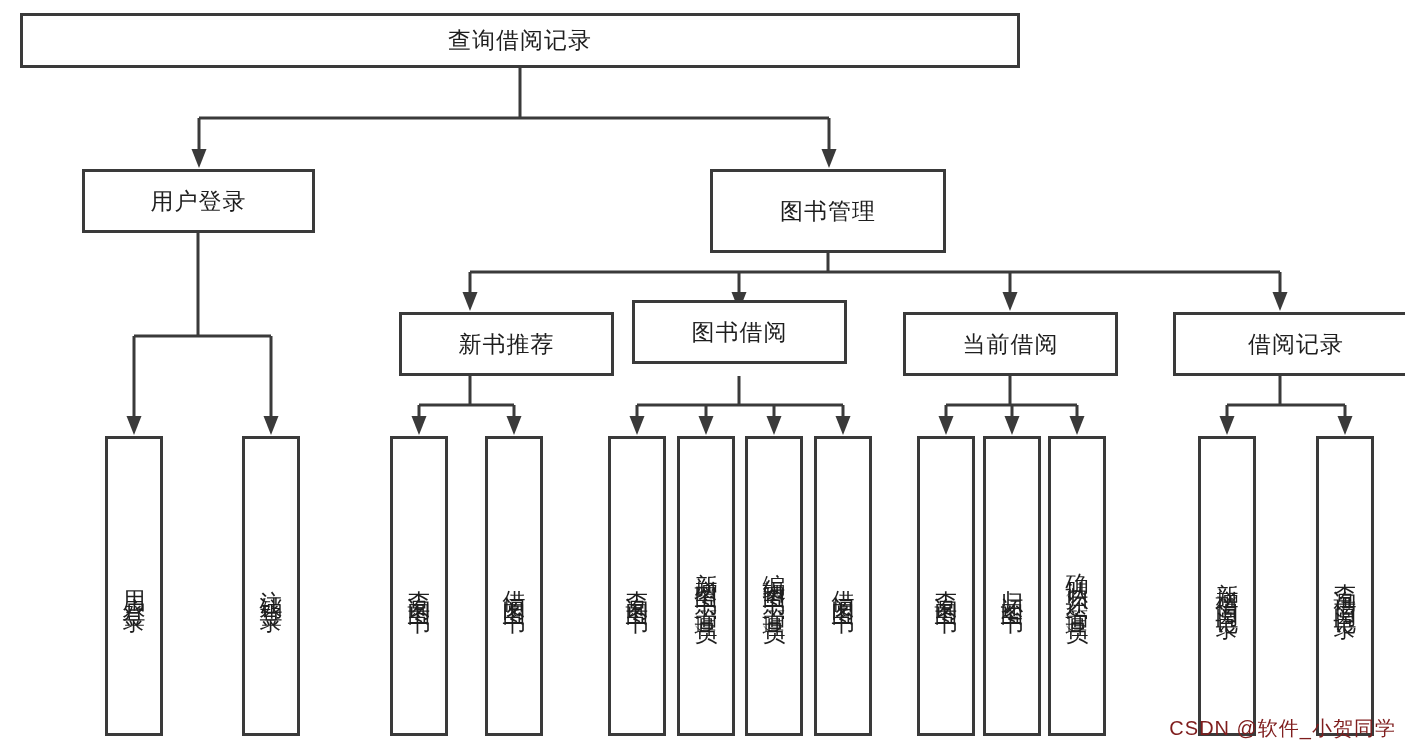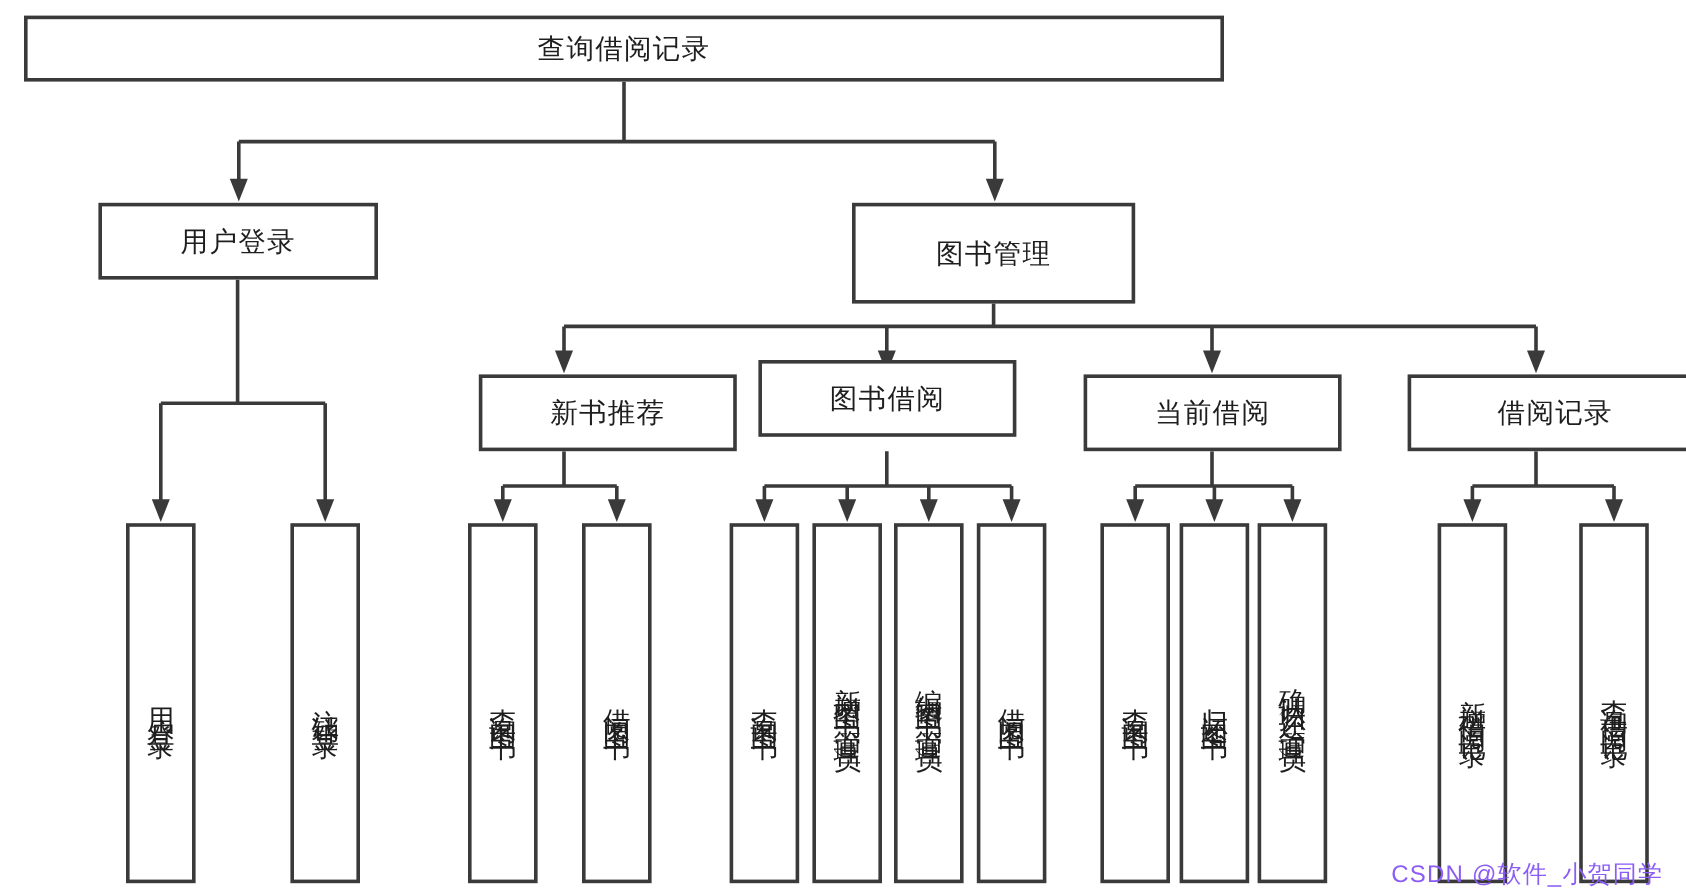--- a/index.html
+++ b/index.html
@@ -50,24 +50,24 @@
   }
   .node.leaf {
     writing-mode: vertical-rl;
     text-orientation: mixed;
     font-size: 23px;
     letter-spacing: 7px;
     line-height: 1;
   }
   .watermark {
     position: absolute;
-    right: 19px;
+    right: 9px;
     bottom: 5px;
     font-size: 20px;
-    color: #8b5cf6;
+    color: #7f1d1d;
     letter-spacing: 1px;
     z-index: 3;
     white-space: nowrap;
   }
 </style>
 </head>
 <body>
 
 <div class="stage">
 

